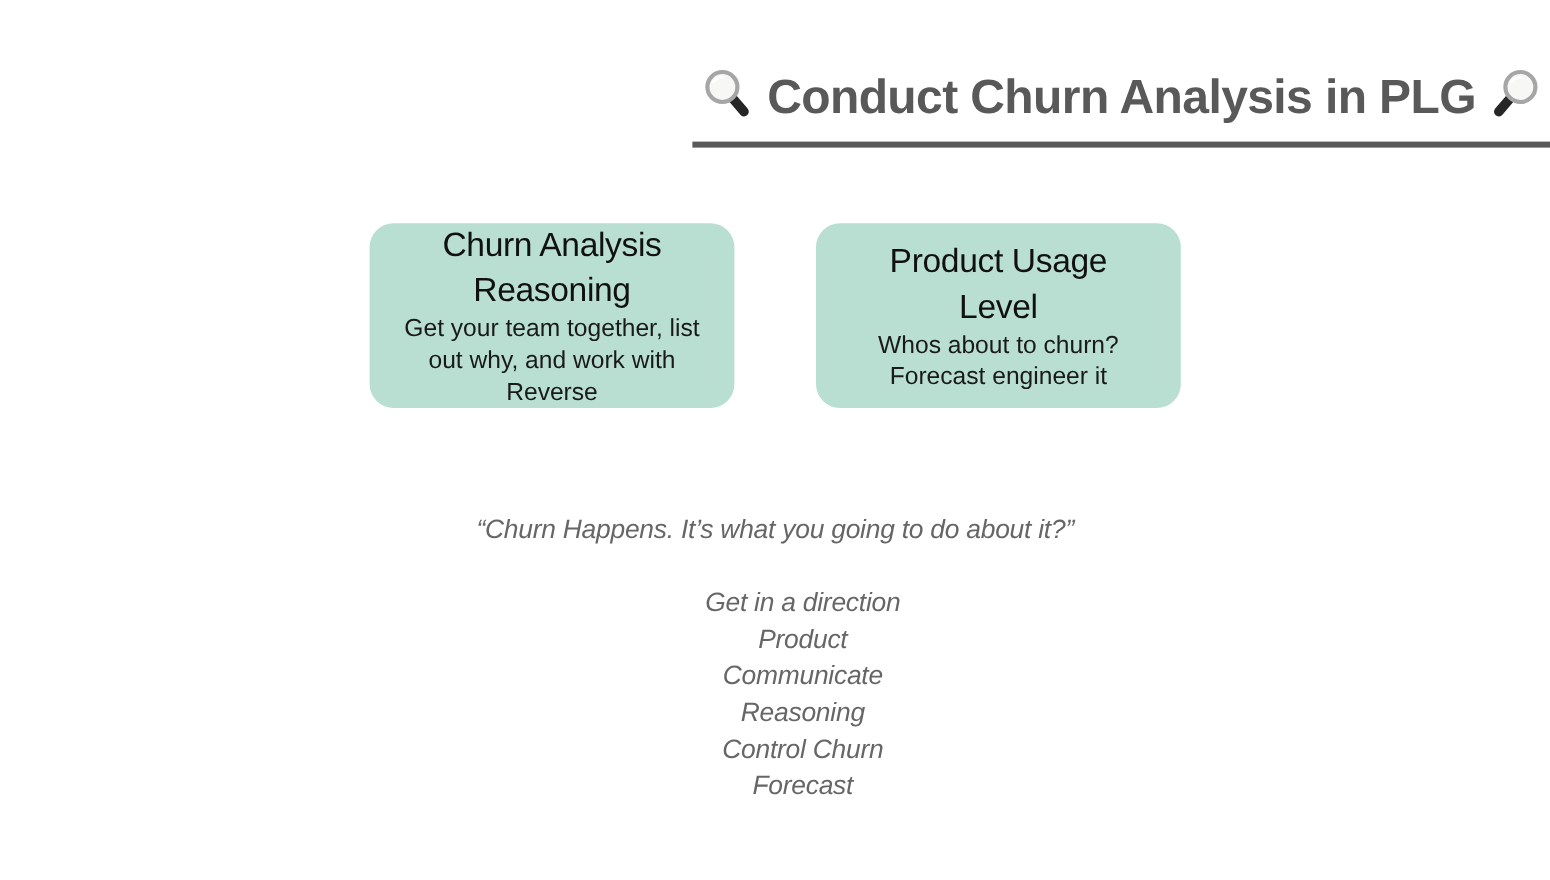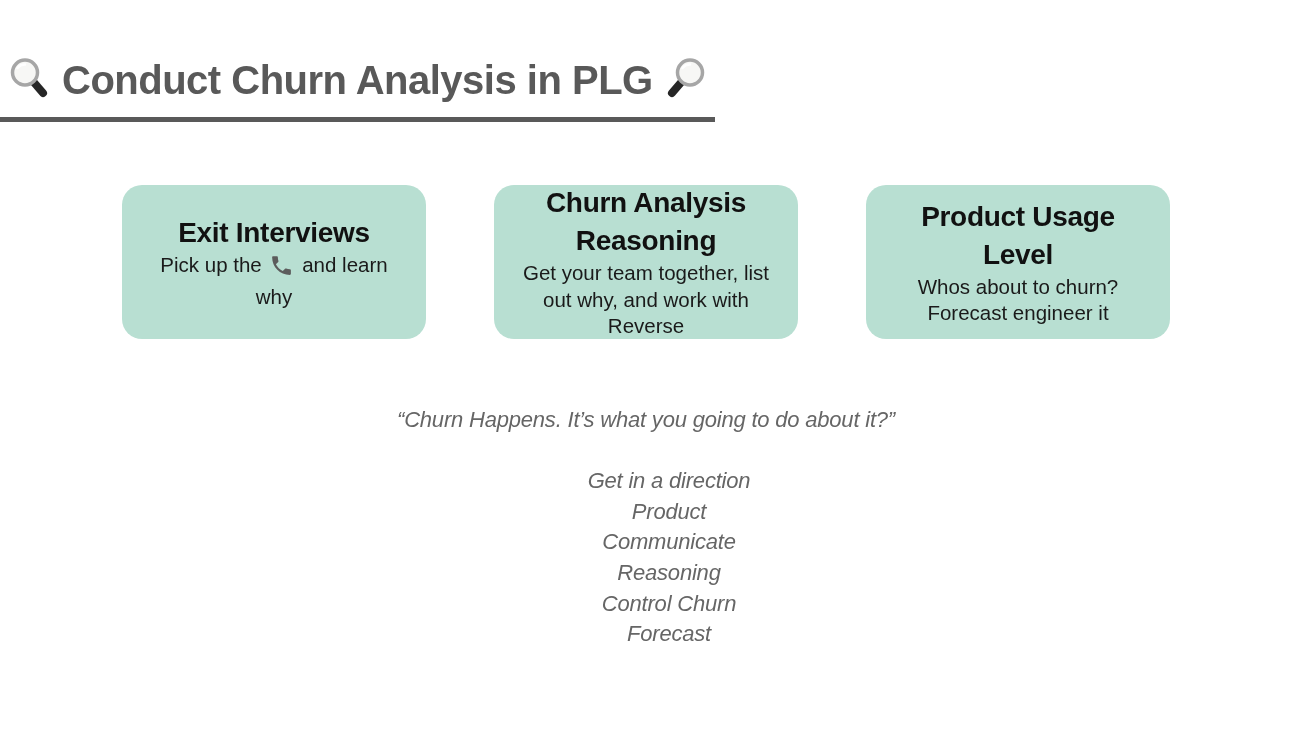--- a/index.html
+++ b/index.html
@@ -5,21 +5,21 @@
   * { margin: 0; padding: 0; box-sizing: border-box; }
   html, body {
     width: 1292px; height: 733px;
     background: #ffffff;
     overflow: hidden;
     font-family: "Liberation Sans", sans-serif;
   }
   .slide { width: 1292px; height: 733px; position: relative; }
 
   
-  .title-wrap { margin-top: 56px; text-align: left; }
+  .title-wrap { margin-top: 56px; text-align: right; }
   .title {
     display: inline-block;
     font-size: 40px;
     font-weight: bold;
     line-height: 48px;
     letter-spacing: -0.5px;
     color: #595959;
     border-bottom: 5px solid #595959;
     padding: 0 6px 5px 6px;
     white-space: nowrap;
@@ -41,39 +41,39 @@
     border-radius: 20px;
     background: #b8dfd2;
     display: flex;
     flex-direction: column;
     justify-content: center;
     text-align: center;
     overflow: hidden;
   }
   .card-title {
     font-size: 28px;
-    font-weight: bold;
+    font-weight: normal;
     line-height: 38px;
     letter-spacing: -0.3px;
     color: #111111;
     max-width: 252px;
     margin: 0 auto;
   }
   .card-body {
     font-size: 20.5px;
     line-height: 26.5px;
     color: #1a1a1a;
     max-width: 262px;
     margin: 0 auto;
   }
   .phone-icon { display: inline-block; vertical-align: -6px; margin: 0 2px; }
 
   
   .quote-block {
-    margin-top: 66px;
+    margin-top: 86px;
     text-align: center;
     font-style: italic;
     color: #666666;
     font-size: 22px;
     line-height: 30.6px;
   }
   .quote { letter-spacing: -0.2px; }
   .blank-line { height: 30.6px; }
   .list-item { letter-spacing: -0.2px; padding-left: 46px; }
 </style>
@@ -91,30 +91,20 @@
         </svg></span><span class="title-text">Conduct Churn Analysis in PLG</span><span class="mag-icon right"><svg width="46" height="46" viewBox="0 0 46 46" aria-hidden="true">
           <line x1="18" y1="26.5" x2="9" y2="37" stroke="#262626" stroke-width="8" stroke-linecap="round"></line>
           <circle cx="27" cy="16.5" r="12.5" fill="#f7f7f5" stroke="#a6a6a6" stroke-width="3.5"></circle>
           <path d="M19.5 12 A9 9 0 0 1 27 8.5" fill="none" stroke="#ffffff" stroke-width="2.5" stroke-linecap="round"></path>
         </svg></span>
     </h1>
   </header>
 
   <section class="cards">
 
-    <div class="card">
-      <div class="card-title">Exit Interviews</div>
-      <div class="card-body">
-        <span>Pick up the</span>
-        <span class="phone-icon"><svg width="25" height="25" viewBox="0 0 24 24" aria-hidden="true">
-            <path fill="#5c5c5c" d="M6.62 10.79c1.44 2.83 3.76 5.14 6.59 6.59l2.2-2.2c.27-.27.67-.36 1.02-.24 1.12.37 2.33.57 3.57.57.55 0 1 .45 1 1V20c0 .55-.45 1-1 1-9.39 0-17-7.61-17-17 0-.55.45-1 1-1h3.5c.55 0 1 .45 1 1 0 1.25.2 2.45.57 3.57.11.35.03.74-.24 1.02l-2.2 2.2z"></path>
-          </svg></span>
-        <span>and learn why</span>
-      </div>
-    </div>
 
     <div class="card">
       <div class="card-title">Churn Analysis Reasoning</div>
       <div class="card-body">Get your team together, list out why, and work with Reverse</div>
     </div>
 
     <div class="card">
       <div class="card-title">Product Usage Level</div>
       <div class="card-body">Whos about to churn? Forecast engineer it</div>
     </div>

